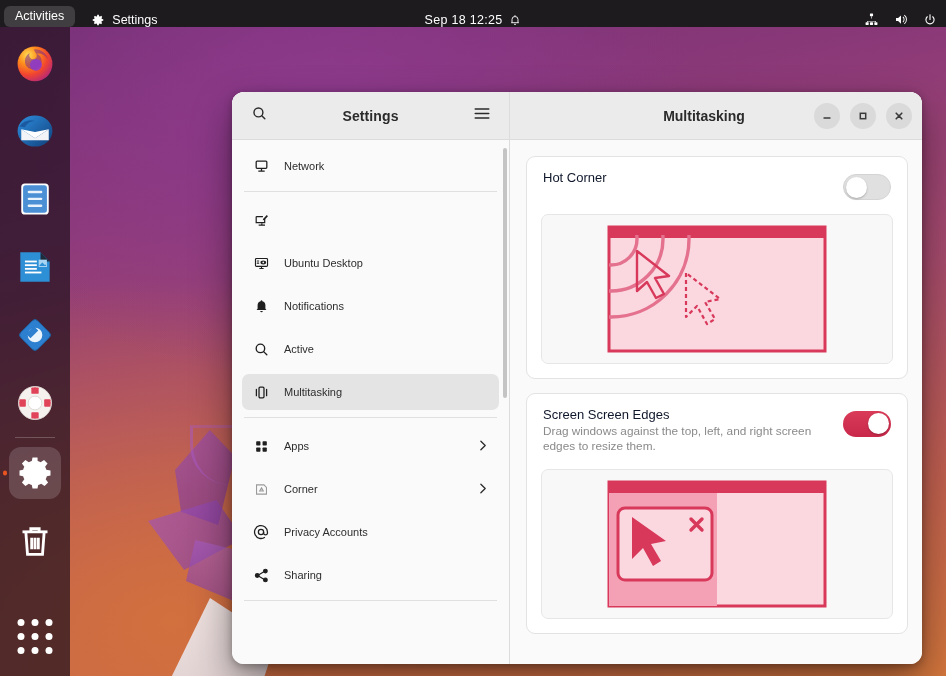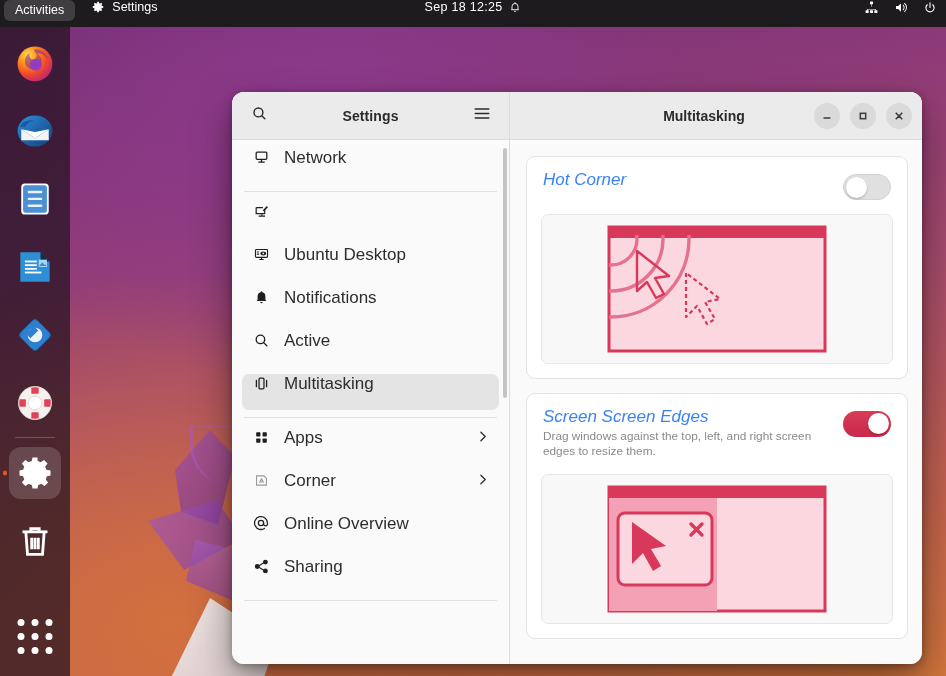--- a/index.html
+++ b/index.html
@@ -34,21 +34,21 @@
         border-top:3px solid rgba(170,90,200,.6);
         border-radius:0 0 0 40px; background:none; }
   .owhite { position:absolute; left:166px; top:598px; width:110px; height:90px;
         background:linear-gradient(160deg,#f3eef0,#ded5da);
         clip-path:polygon(40% 0%, 100% 48%, 86% 100%, 0% 100%); opacity:.92; }
 
   
   #topbar {
     position:absolute; left:0; top:0; width:946px; height:27px;
     background:#1d1b1e; color:#ffffff; z-index:50;
-    display:flex; align-items:flex-start; font-size:12.5px;
+    display:flex; align-items:flex-end; font-size:12.5px;
   }
   #activities-chip {
     margin-left:4px; padding:3px 11px 4px; border-radius:6px;
     background:#403e41; color:#fff; font-size:12.5px;
   }
   #app-indicator { display:flex; align-items:center; gap:7px; margin-left:16px; }
   #clock-area {
     position:absolute; left:50%; transform:translateX(-50%);
     display:flex; align-items:center; gap:6px; font-size:12.5px;
   }
@@ -102,22 +102,22 @@
   }
   #sidebar-title {
     flex:1; text-align:center; font-size:14px; font-weight:bold; color:#2b2b2b;
     letter-spacing:.1px;
   }
   .hdr-btn { width:26px; height:26px; display:flex; align-items:center; justify-content:center; border-radius:5px; }
   #sidebar-list {
     flex:1; overflow:hidden; padding:8px 10px 0; position:relative;
   }
   .nav-item {
-    display:flex; align-items:flex-start; height:36px; padding:0 10px;
-    border-radius:7px; margin-bottom:7px; color:#2d2d2d; font-size:17px;
+    display:flex; align-items:center; height:36px; padding:0 10px;
+    border-radius:7px; margin-bottom:7px; color:#2d2d2d; font-size:11px;
     gap:14px;
   }
   .nav-item.selected { background:#e4e4e4; }
   .nav-item .label { flex:1; }
   .nav-icon { width:18px; height:18px; display:flex; align-items:center; justify-content:center; flex:0 0 18px; }
   .nav-sep { height:1px; background:#e0e0e0; margin:5px 2px 10px; }
   #sidebar-scrollbar {
     position:absolute; right:2px; top:56px; width:4px; height:250px;
     background:#c4c4c4; border-radius:2px;
   }
@@ -144,21 +144,21 @@
     flex:1; padding:16px 14px 0 16px; overflow:hidden;
   }
   .pref-card {
     background:#ffffff; border:1px solid #e3e3e3; border-radius:9px;
     margin-bottom:14px; overflow:hidden;
   }
   .pref-row {
     display:flex; align-items:flex-start; padding:13px 16px 14px;
   }
   .pref-texts { flex:1; }
-  .pref-title { font-size:17px; color:#3b82f6; margin-bottom:2px;font-style:italic; }
+  .pref-title { font-size:13px; color:#0f172a; margin-bottom:2px; }
   .pref-desc { font-size:11.8px; color:#8a8a8a; line-height:1.3; }
   .switch {
     width:48px; height:26px; border-radius:13px; position:relative;
     flex:0 0 48px; margin-top:4px;
   }
   .switch.off { background:#e0e0e0; border:1px solid #d4d4d4; }
   .switch.on  { background:#d3334f; background:linear-gradient(180deg,#d93b57,#c9284a); }
   .knob {
     position:absolute; top:2px; width:21px; height:21px; border-radius:50%;
     background:#ffffff; box-shadow:0 1px 2px rgba(0,0,0,.25);
@@ -477,21 +477,21 @@
         </span>
       </div>
 
       <div class="nav-item">
         <span class="nav-icon">
           <svg width="18" height="18" viewBox="0 0 24 24" fill="none" stroke="#1f1f1f" stroke-width="1.7">
             <circle cx="12" cy="12" r="3.5"></circle>
             <path d="M15.5 12v1.8a2.6 2.6 0 0 0 5.1 0V12a8.6 8.6 0 1 0-3.4 6.9"></path>
           </svg>
         </span>
-        <span class="label">Online Overview</span>
+        <span class="label">Privacy Accounts</span>
       </div>
 
       <div class="nav-item">
         <span class="nav-icon">
           <svg width="17" height="17" viewBox="0 0 24 24" fill="#1f1f1f" stroke="#1f1f1f" stroke-width="1.6">
             <circle cx="17.5" cy="5.8" r="2.6"></circle>
             <circle cx="6" cy="12" r="2.6"></circle>
             <circle cx="17.5" cy="18.2" r="2.6"></circle>
             <path d="M8.3 10.8l7-4M8.3 13.2l7 4" stroke-linecap="round"></path>
           </svg>

